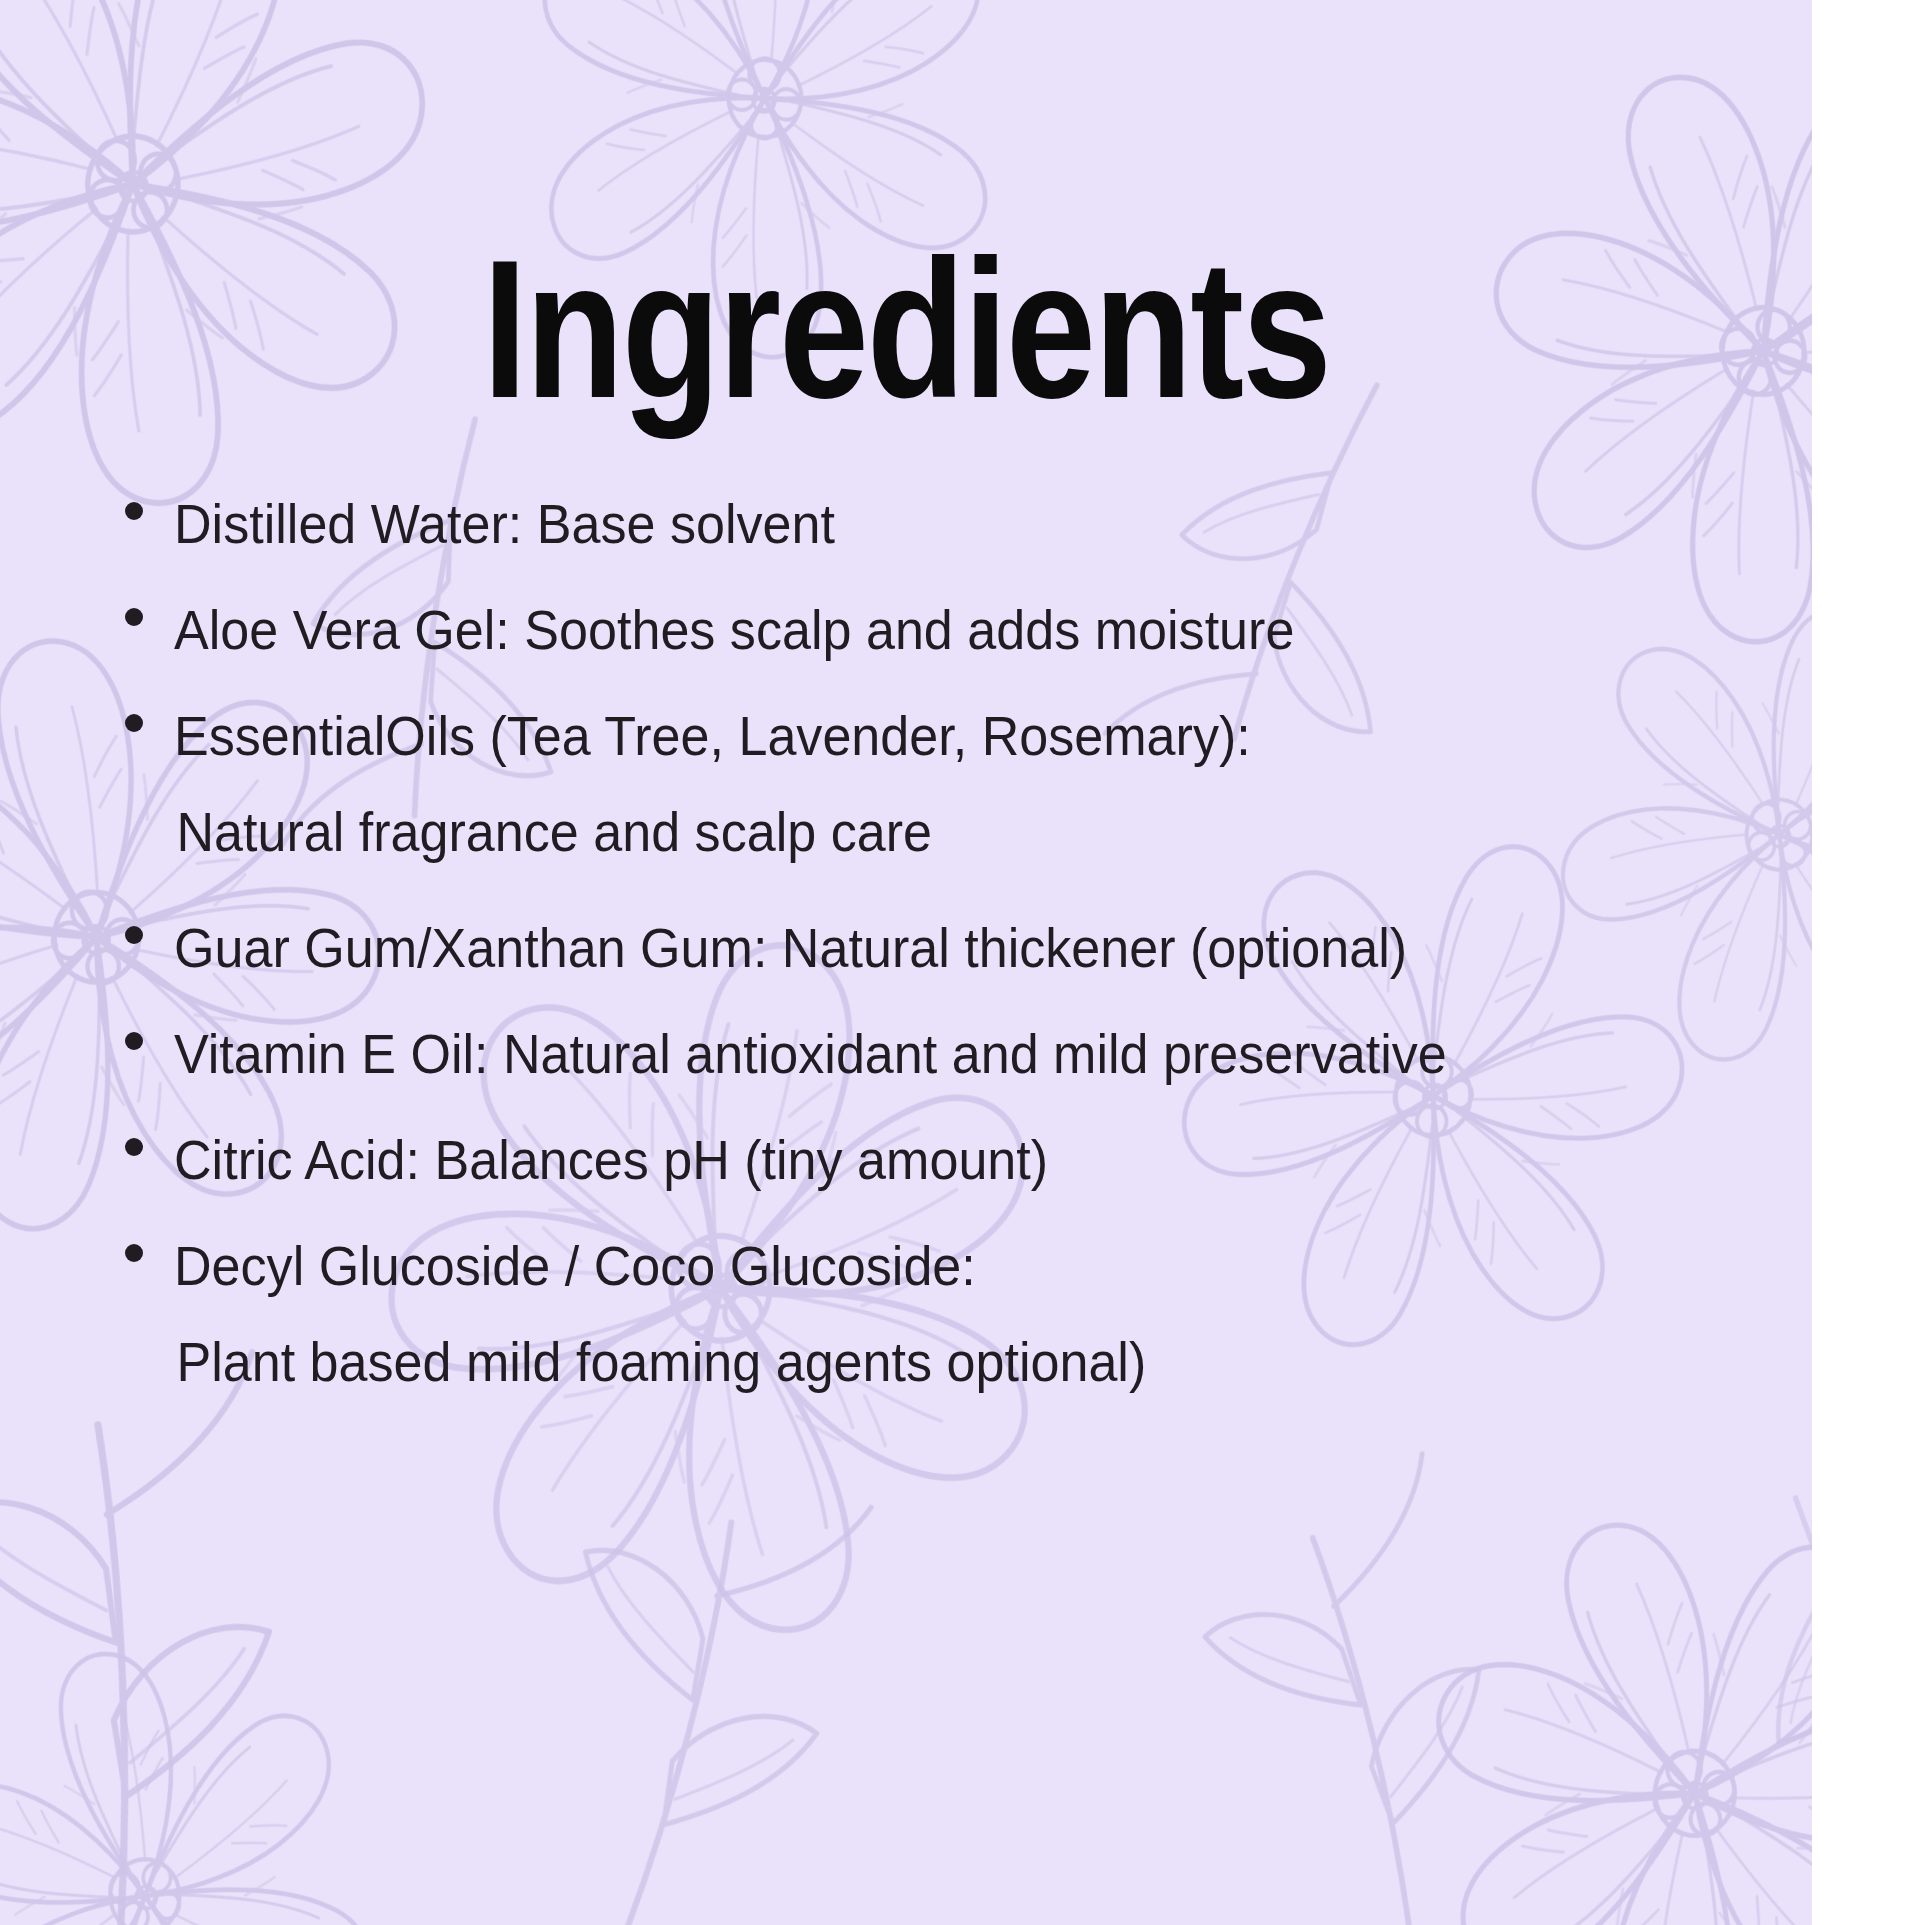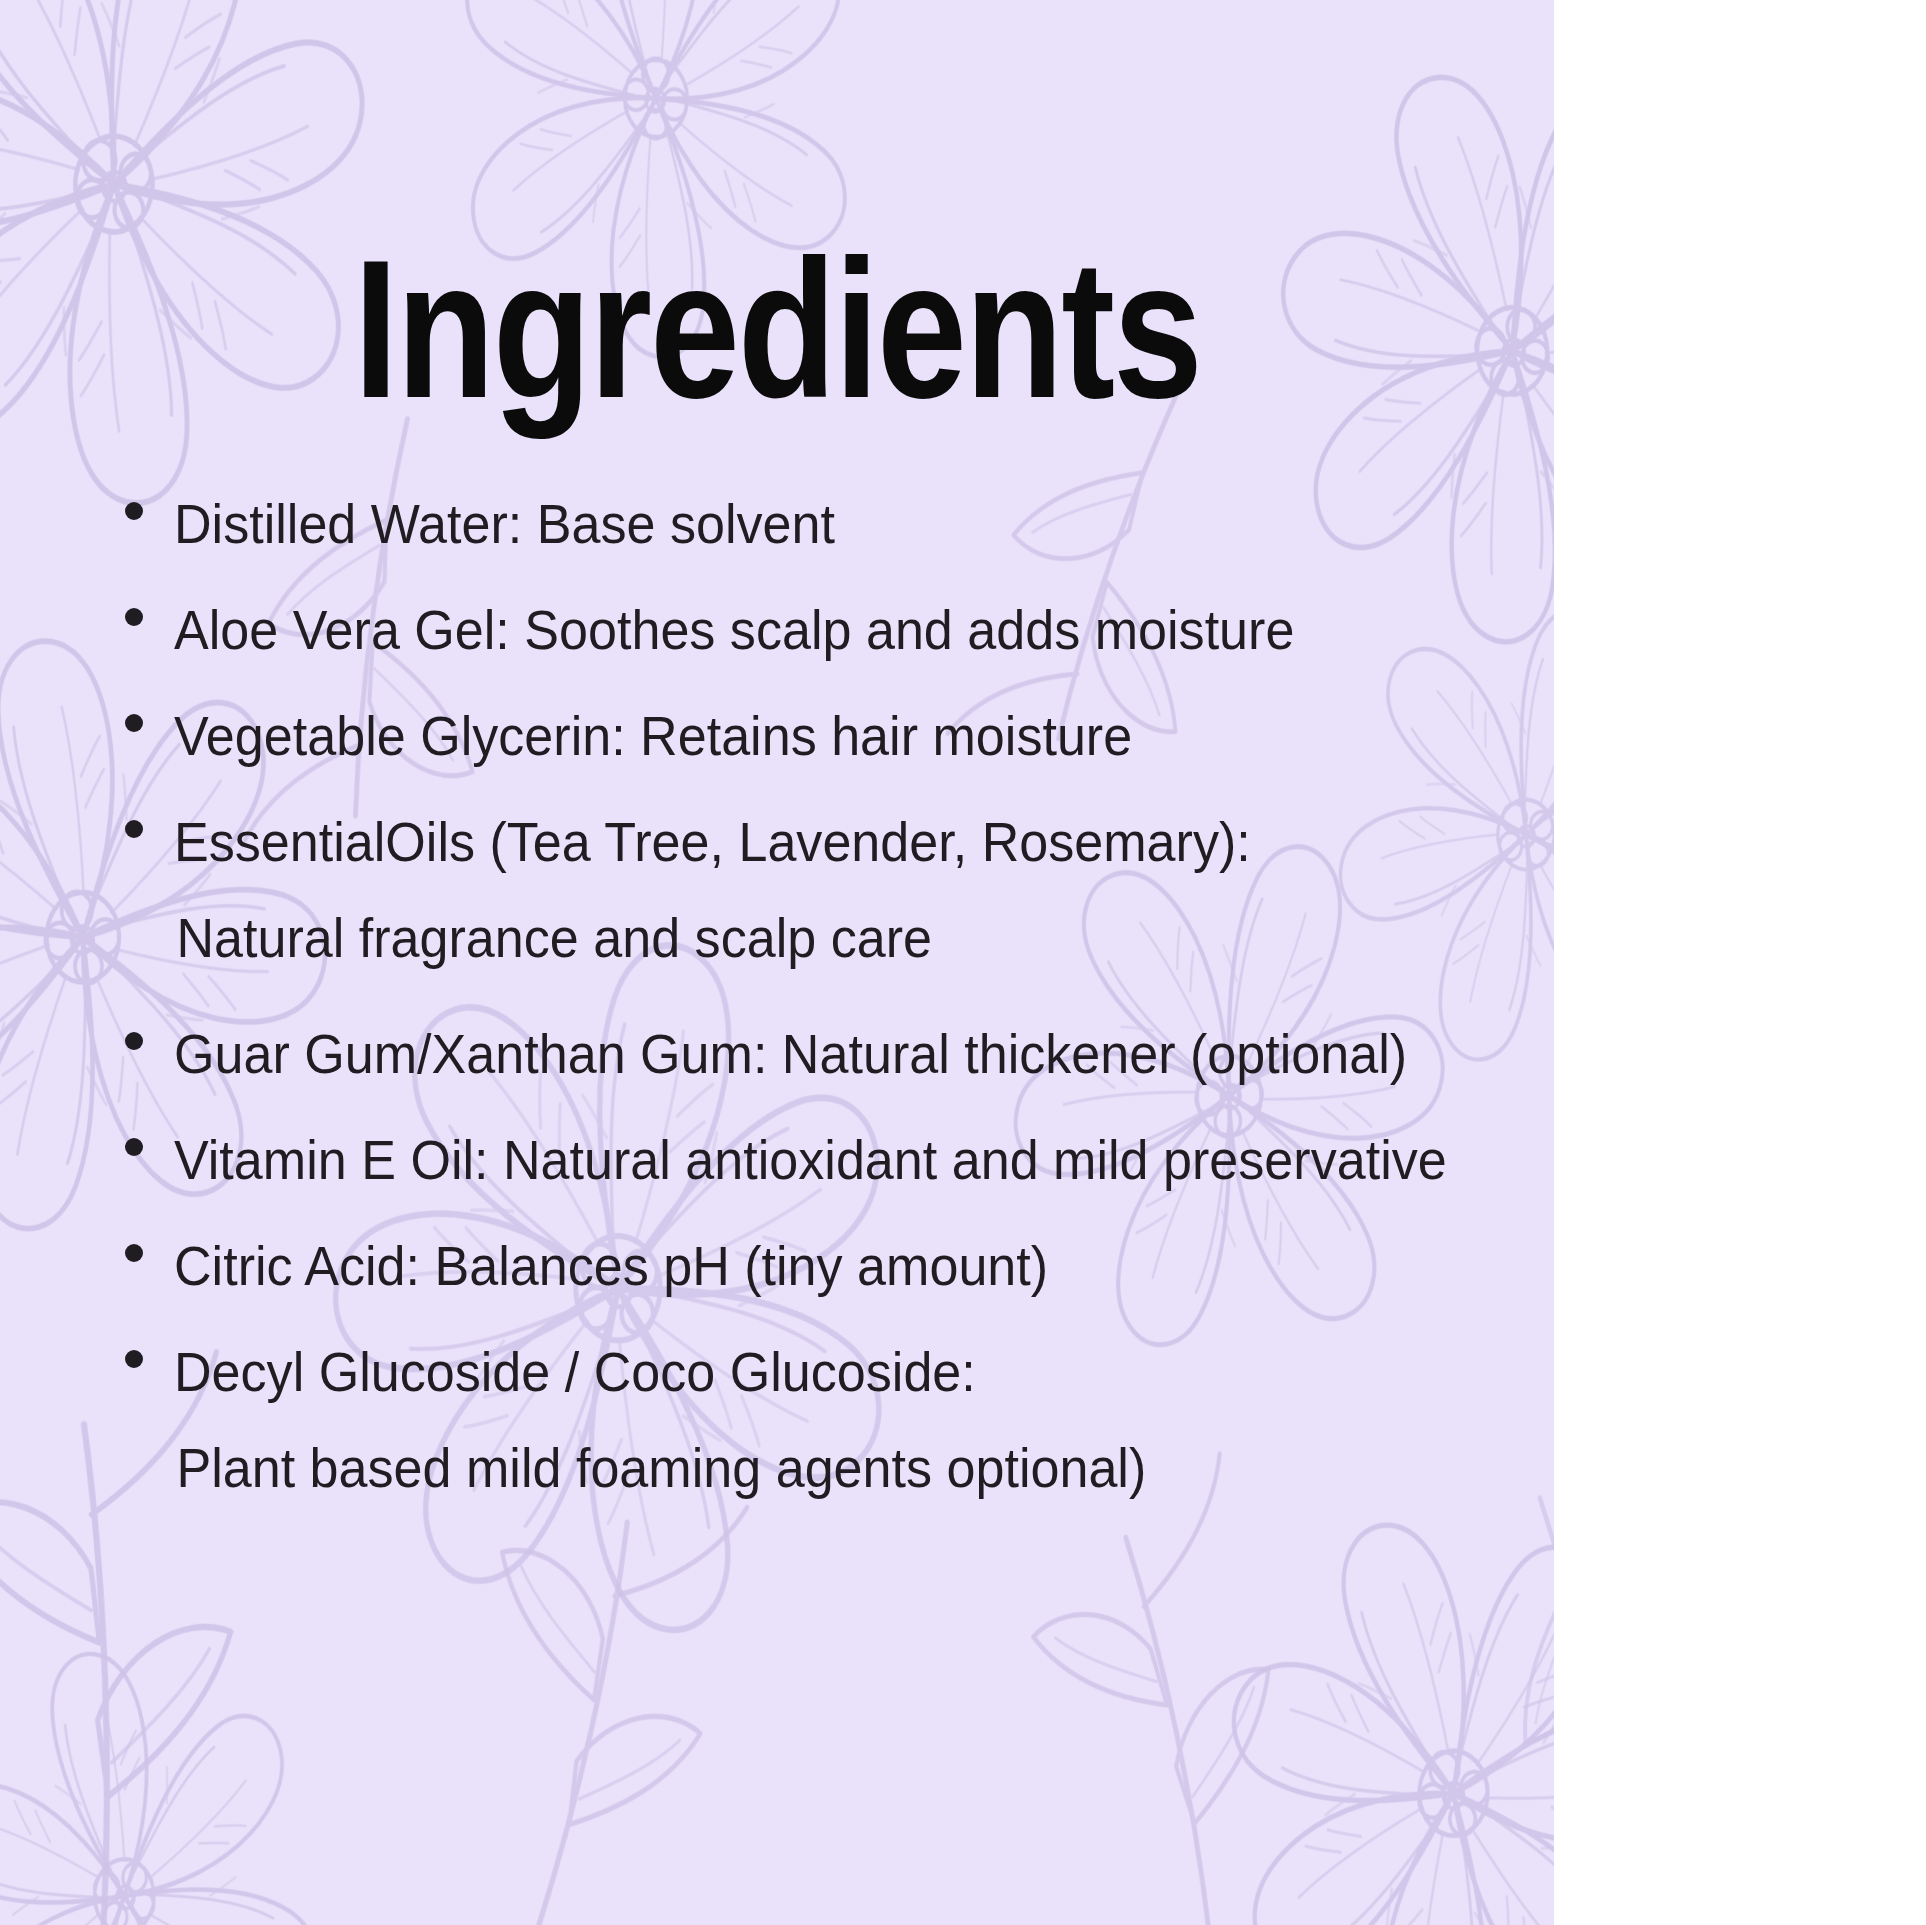--- a/index.html
+++ b/index.html
@@ -8,21 +8,21 @@
   }
   body {
     width: 1926px;
     height: 1926px;
     overflow: hidden;
     font-family: "Liberation Sans", sans-serif;
   }
 
   #poster {
     position: relative;
-    width: 1554px;
+    width: 1812px;
     height: 1926px;
     background: #EAE2FB;
     overflow: hidden;
   }
 
   
   #bg-art {
     position: absolute;
     inset: 0;
     width: 100%;
@@ -222,24 +222,20 @@
         <span class="bullet-dot"></span>
         <span class="ingredient-text">Distilled Water: Base solvent</span>
       </li>
 
 
       <li class="ingredient-row">
         <span class="bullet-dot"></span>
         <span class="ingredient-text">Aloe Vera Gel: Soothes scalp and adds moisture</span>
       </li>
 
-      <li class="ingredient-row">
-        <span class="bullet-dot"></span>
-        <span class="ingredient-text">Vegetable Glycerin: Retains hair moisture</span>
-      </li>
 
       <li class="ingredient-row row-tall">
         <span class="bullet-dot"></span>
         <span class="ingredient-text">EssentialOils (Tea Tree, Lavender, Rosemary):</span>
         <span class="ingredient-cont">Natural fragrance and scalp care</span>
       </li>
 
       <li class="ingredient-row">
         <span class="bullet-dot"></span>
         <span class="ingredient-text">Guar Gum/Xanthan Gum: Natural thickener (optional)</span>

